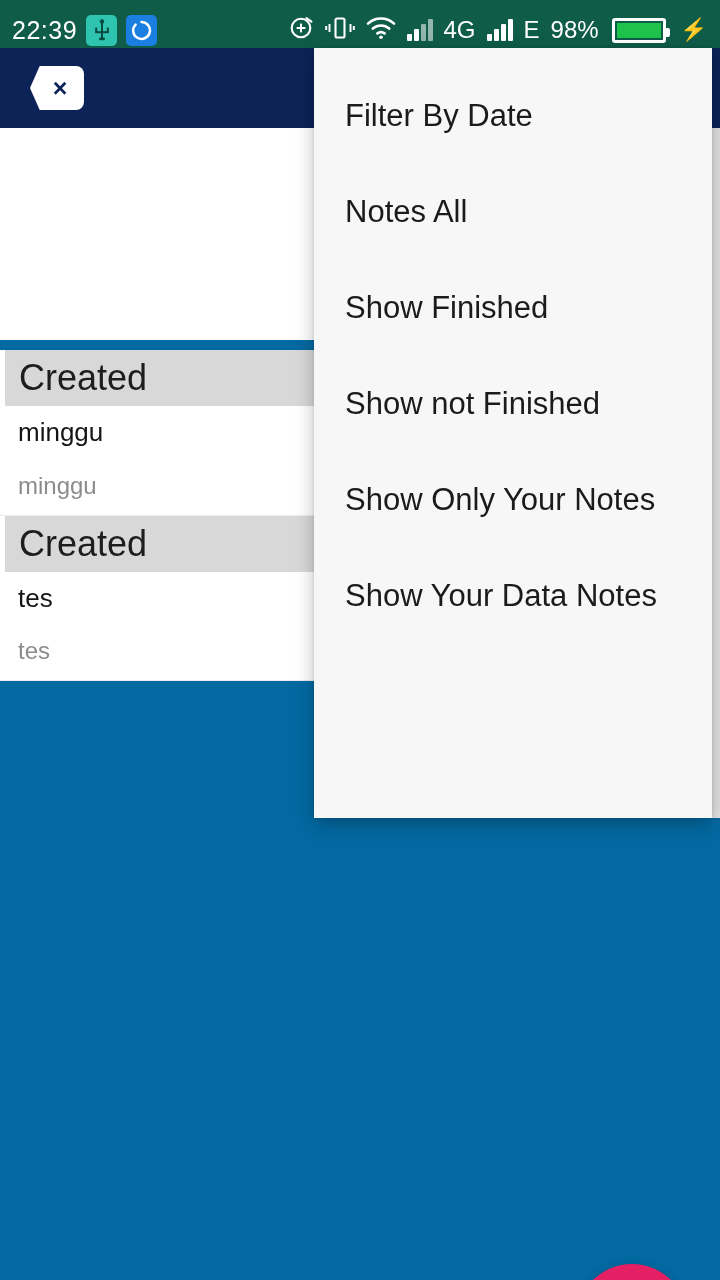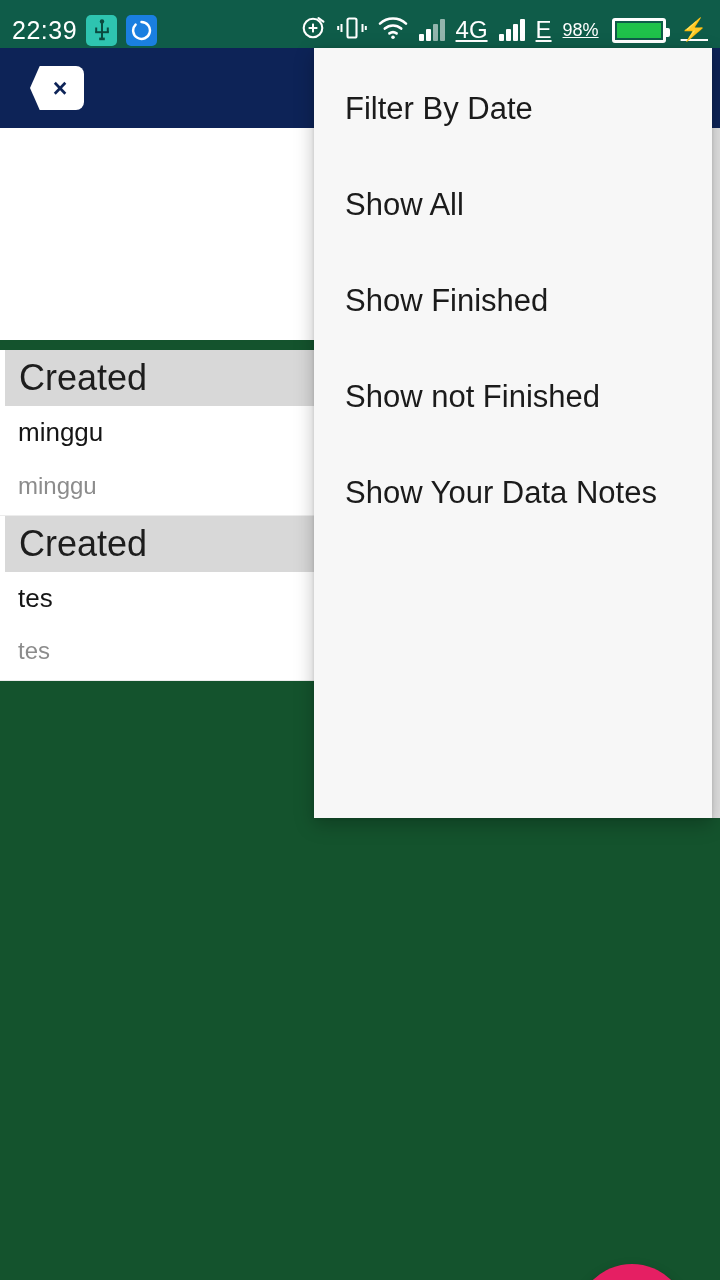--- a/index.html
+++ b/index.html
@@ -19,30 +19,30 @@
   
   #status-bar {
     position: absolute; left: 0; top: 0;
     width: 720px; height: 60px;
     background: #0f5c49;
     display: flex; align-items: center;
     padding: 16px 12px;
     color: #ffffff;
   }
   #status-left { display: flex; align-items: center; gap: 9px; }
-  #status-right { margin-left: auto; display: flex; align-items: center; gap: 11px; text-decoration: underline; }
+  #status-right { margin-left: auto; display: flex; align-items: center; gap: 11px; }
   .clock { font-size: 25px; letter-spacing: .5px; line-height: 1; }
   .badge {
     width: 31px; height: 31px; border-radius: 5px;
     display: flex; align-items: center; justify-content: center;
   }
   .badge.usb { background: #2ec4b0; }
   .badge.sync { background: #1a7fe0; }
   .sbtxt { font-size: 24px; line-height: 1; }
-  .batt-pct { font-size: 18px; line-height: 1; margin-right: 2px; }
+  .batt-pct { font-size: 24px; line-height: 1; margin-right: 2px; }
   .battery {
     width: 54px; height: 25px;
     border: 3px solid #ffffff; border-radius: 3px;
     position: relative; display: flex; align-items: center;
     padding: 2px;
   }
   .battery::after {
     content: ""; position: absolute; right: -7px; top: 7px;
     width: 5px; height: 9px; background: #ffffff; border-radius: 0 2px 2px 0;
   }
@@ -73,21 +73,21 @@
   }
   #close-button .x {
     color: #0d2357; font-size: 25px; font-weight: bold; line-height: 1;
     margin-left: 6px;
   }
 
   
   #content {
     position: absolute; left: 0; top: 128px;
     width: 720px; height: 1152px;
-    background: #14532d;
+    background: #0369a1;
   }
   #toolbar-card {
     position: absolute; left: 0; top: 0;
     width: 720px; height: 212px;
     background: #ffffff;
   }
   #note-list {
     position: absolute; left: 0; top: 222px;
     width: 720px;
     background: #ffffff;
@@ -126,21 +126,21 @@
     display: flex; align-items: center; justify-content: center;
     border: none; cursor: pointer;
   }
 
   
   #menu {
     position: absolute; left: 314px; top: 48px;
     width: 398px; height: 770px;
     background: #f7f7f7;
     box-shadow: 0 6px 18px rgba(0,0,0,.26), 0 0 3px rgba(0,0,0,.12);
-    padding-top: 12px;
+    padding-top: 19px;
     overflow: hidden;
   }
   .menu-item {
     height: 96px;
     display: flex; align-items: center;
     padding-left: 31px;
     cursor: pointer;
   }
   .menu-item span {
     font-size: 31px; color: #1b1b1b; line-height: 1;
@@ -272,26 +272,29 @@
   </div>
 
   <div id="appbar-sliver"></div>
   <div id="menu-right-sliver"></div>
 
   <div id="menu">
     <div class="menu-item">
       <span>Filter By Date</span>
     </div>
     <div class="menu-item">
-      <span>Show All</span>
+      <span>Notes All</span>
     </div>
     <div class="menu-item">
       <span>Show Finished</span>
     </div>
     <div class="menu-item">
       <span>Show not Finished</span>
     </div>
     <div class="menu-item">
+      <span>Show Only Your Notes</span>
+    </div>
+    <div class="menu-item">
       <span>Show Your Data Notes</span>
     </div>
   </div>
 
 </div>
 
 </body></html>

